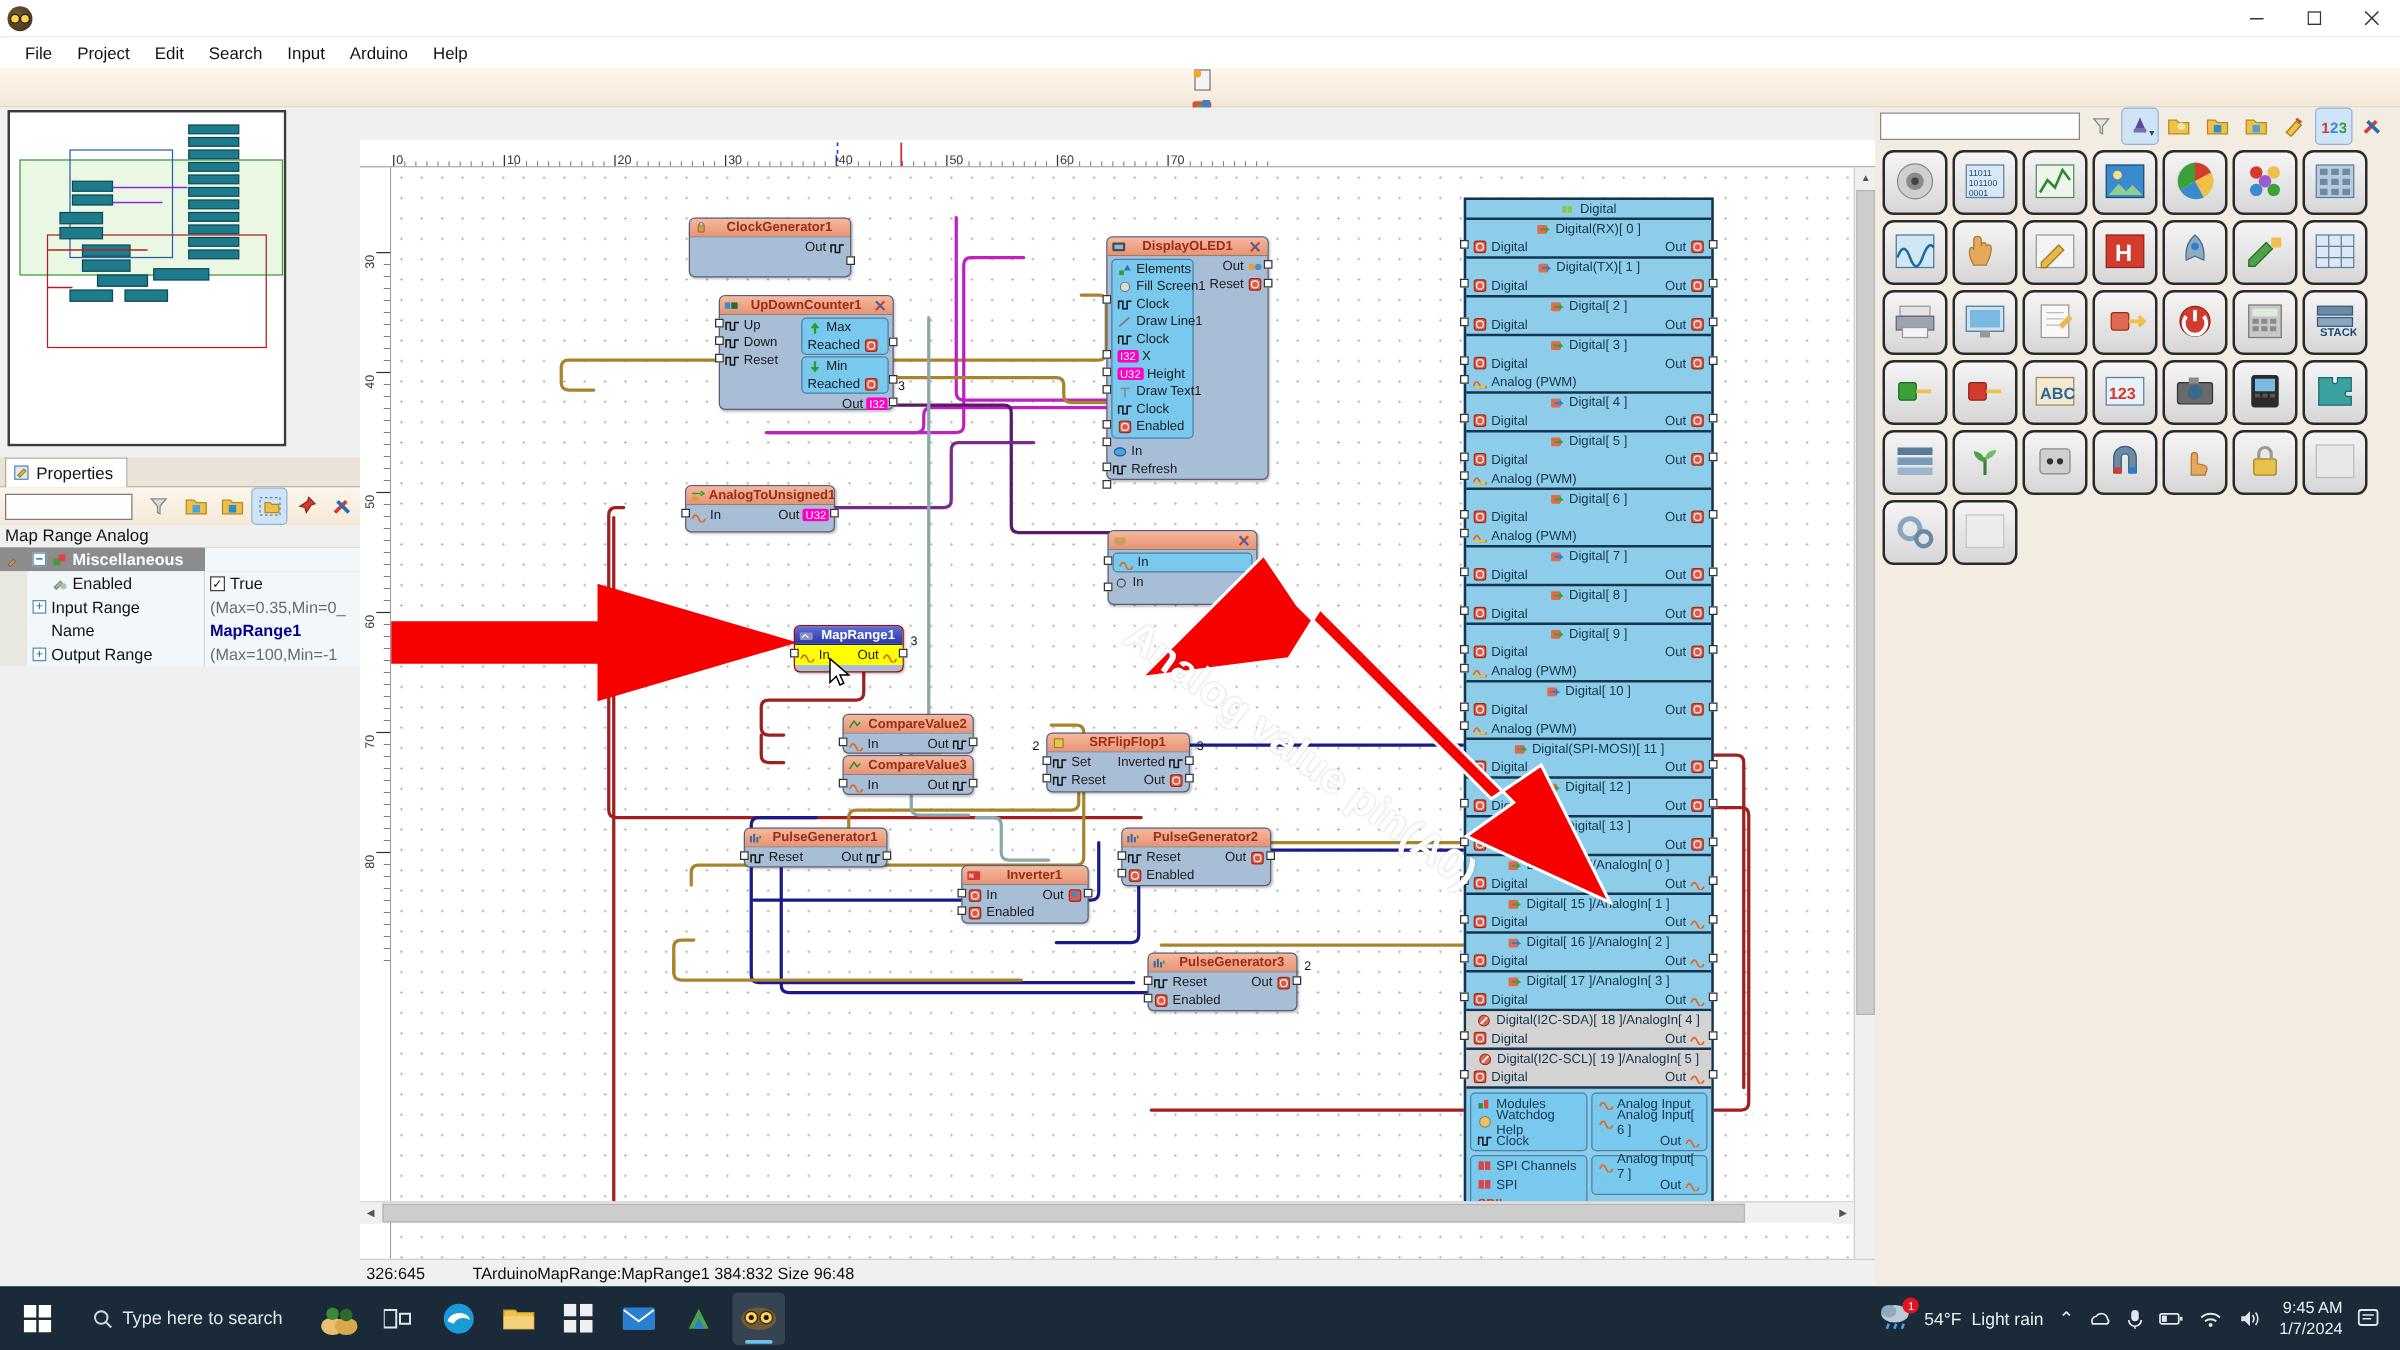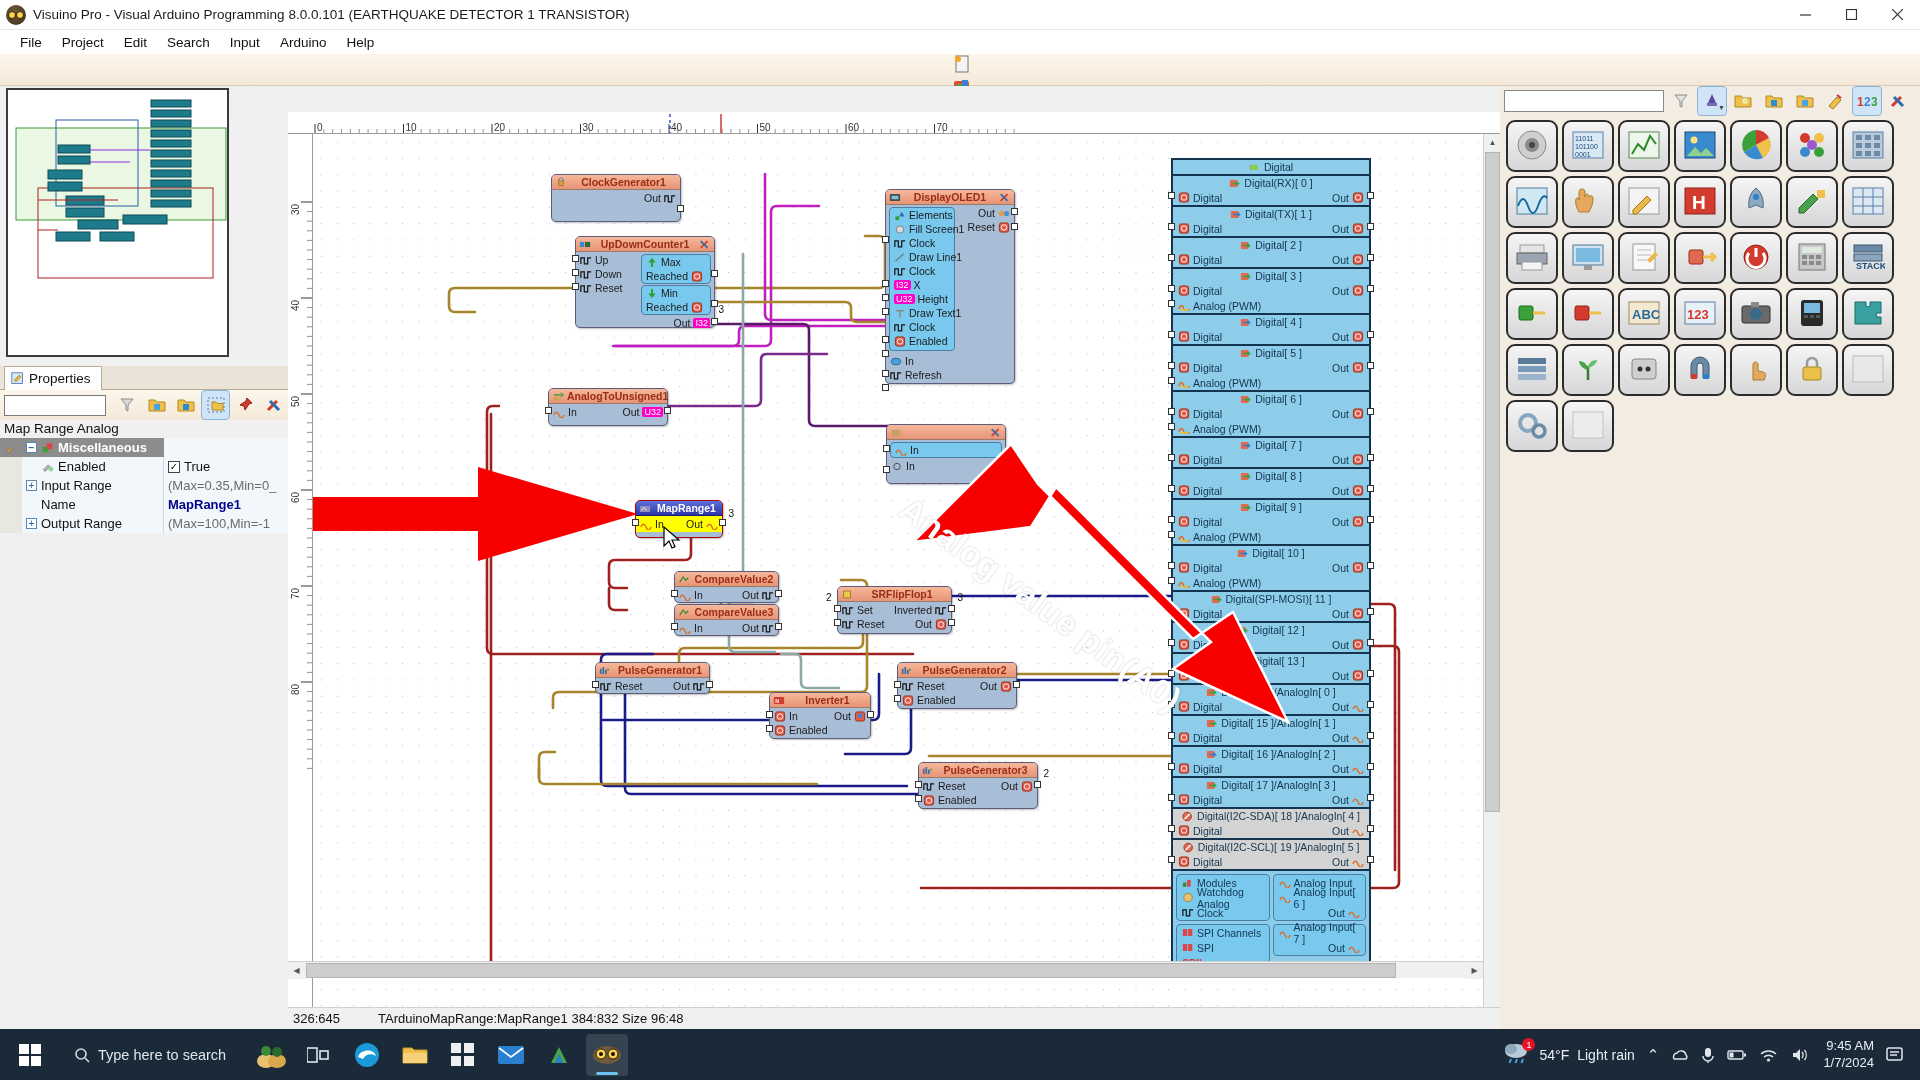--- a/index.html
+++ b/index.html
@@ -327,21 +327,20 @@
     display: flex; align-items: center; justify-content: center;
   }
 </style>
 </head>
 <body>
 
 <div id="app">
 
   <div class="titlebar">
     <div class="app-icon"></div>
-    <div class="title-text">Visuino Pro - Visual Arduino Programming 8.0.0.101 (EARTHQUAKE DETECTOR 1 TRANSISTOR)</div>
     <div class="win-btns">
       <div class="win-btn">
         <svg width="11" height="11">
             <line x1="0" y1="6" x2="11" y2="6" stroke="#333" stroke-width="1.2"></line>
           </svg>
       </div>
       <div class="win-btn">
         <svg width="11" height="11">
             <rect x="0.5" y="0.5" width="10" height="10" fill="none" stroke="#333" stroke-width="1.2"></rect>
           </svg>
@@ -1990,21 +1989,21 @@
                 <svg class="glyph" viewBox="0 0 14 12">
                     <rect x="1" y="6" width="4" height="5" fill="#3a8a3a"></rect>
                     <rect x="6" y="3" width="4" height="8" fill="#d44"></rect>
                   </svg>
                 <span>Modules</span>
               </div>
               <div class="bline">
                 <svg class="glyph" viewBox="0 0 14 12">
                     <circle cx="7" cy="6" r="5" fill="#e8c070" stroke="#a07a30"></circle>
                   </svg>
-                <span>Watchdog Analog</span>
+                <span>Watchdog Help</span>
               </div>
               <div class="bline">
                 <svg class="glyph" viewBox="0 0 14 12">
                     <path d="M1 10V3h4v7h4V3h4" stroke="#111" fill="none" stroke-width="1.4"></path>
                   </svg>
                 <span>Clock</span>
               </div>
             </div>
             <div class="sub" style="margin:0">
               <div class="bline">

